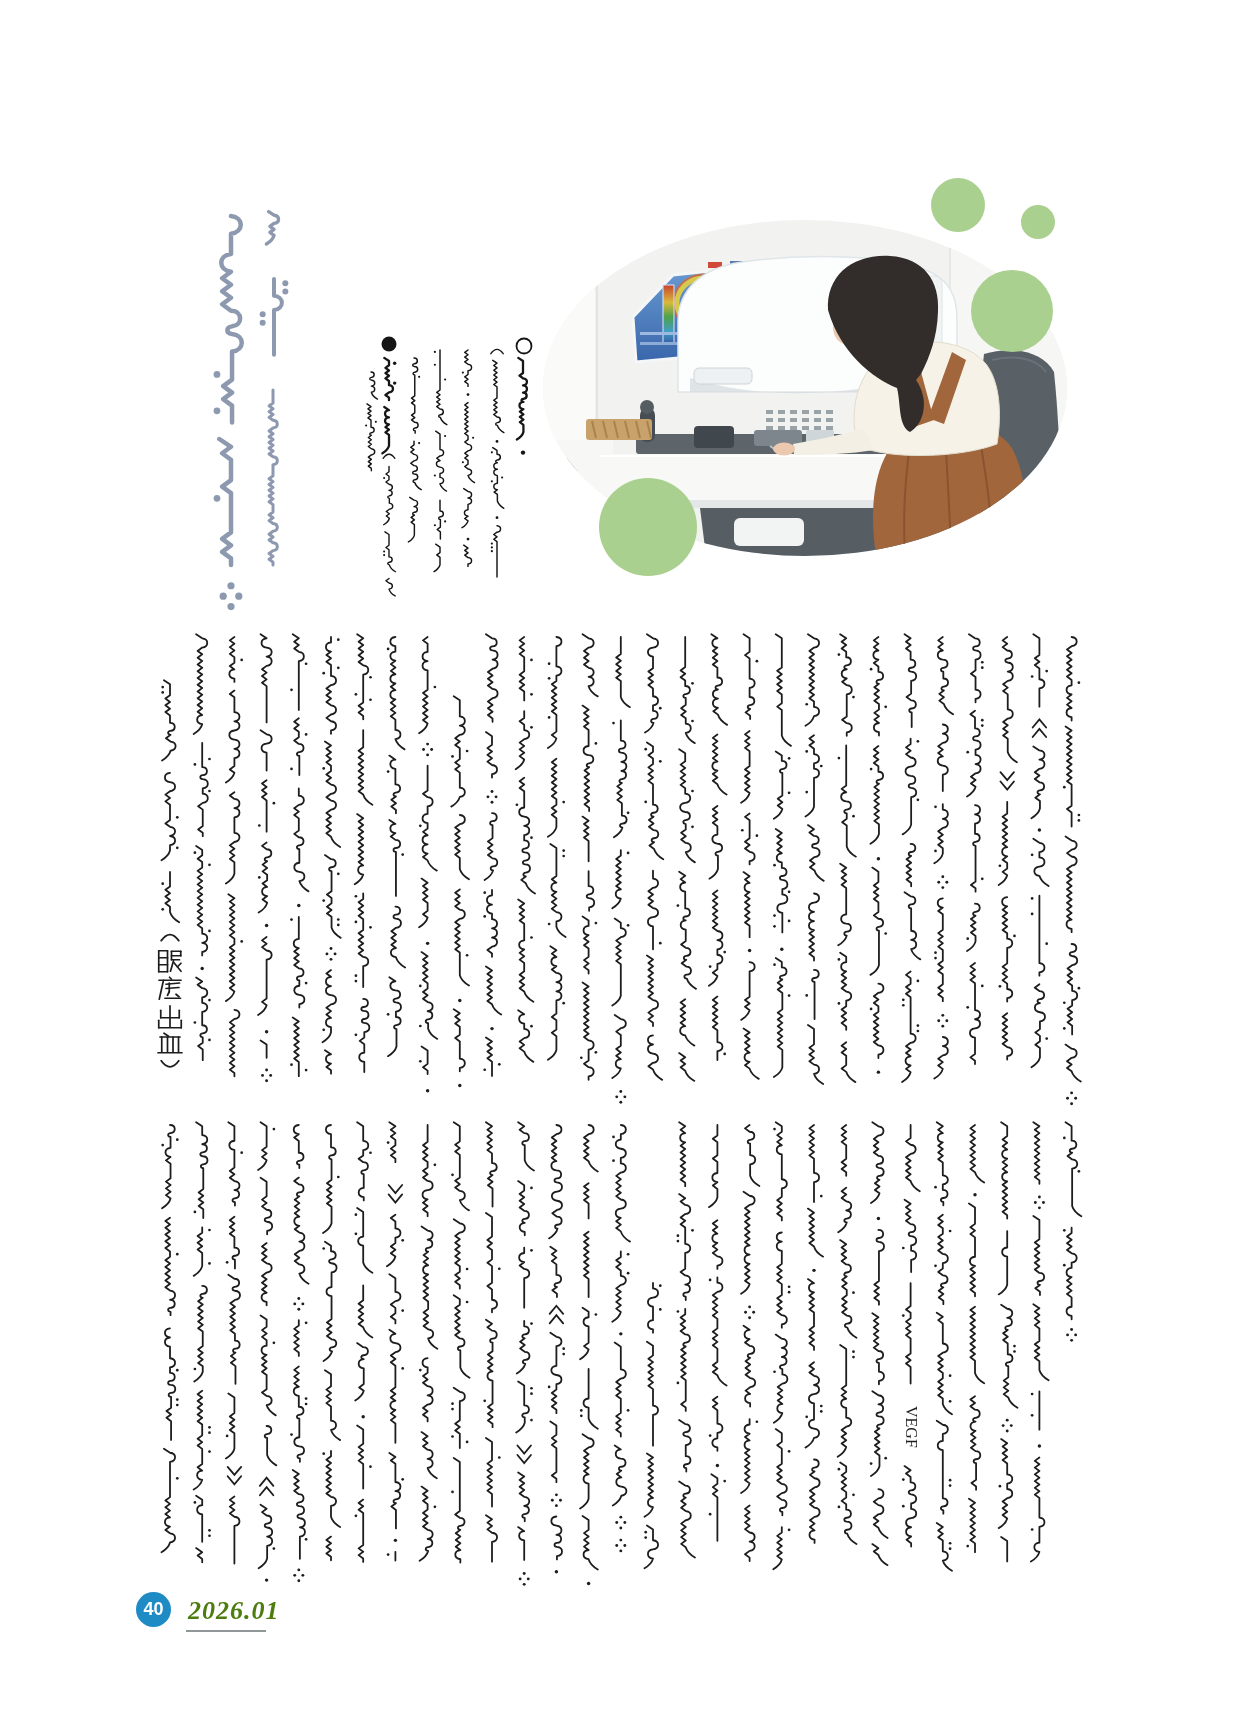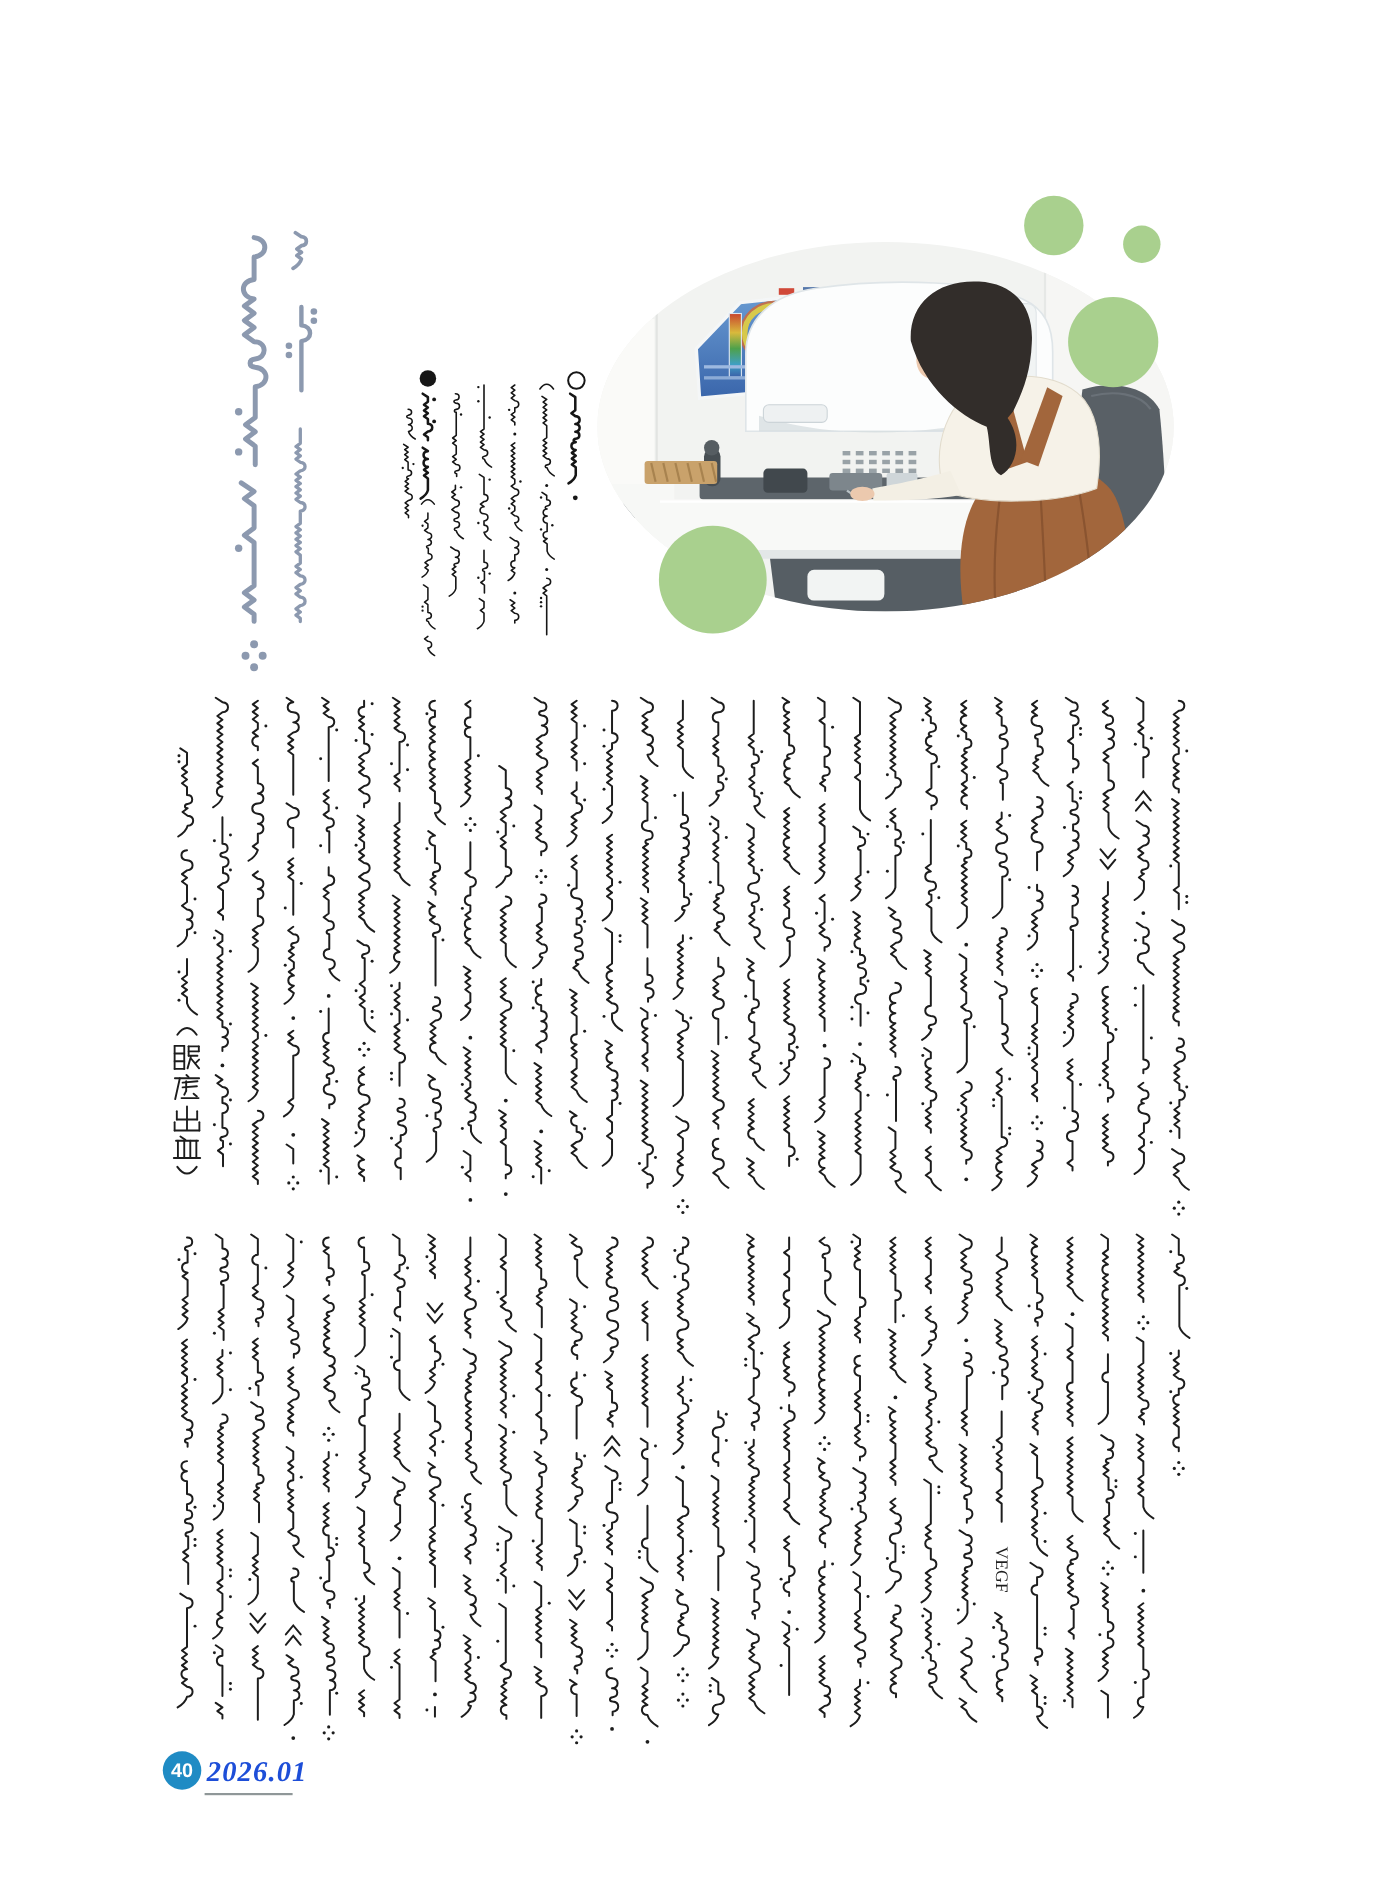--- a/index.html
+++ b/index.html
@@ -1,20 +1,20 @@
 <!DOCTYPE html>
 <html><head>
 <meta charset="utf-8">
 <style>
   html,body{margin:0;padding:0;background:#ffffff;}
   .page{position:relative;width:1257px;height:1718px;background:#ffffff;overflow:hidden;
         font-family:"Liberation Sans",sans-serif;}
   #art{position:absolute;left:0;top:0;}
   .footer{position:absolute;left:0;top:0;width:1257px;height:1718px;pointer-events:none;}
-  .page-badge{position:absolute;left:148px;top:1592px;width:35px;height:35px;border-radius:50%;
+  .page-badge{position:absolute;left:136px;top:1592px;width:35px;height:35px;border-radius:50%;
         display:flex;align-items:center;justify-content:center;color:#ffffff;
         font-weight:bold;font-size:18px;font-family:"Liberation Sans",sans-serif;}
   .issue{position:absolute;left:188px;top:1596px;font-family:"Liberation Serif",serif;
         font-style:italic;font-weight:bold;font-size:26px;letter-spacing:1px;}
   .issue-underline{position:absolute;left:186px;top:1630px;width:80px;height:2px;}
 </style>
 </head>
 <body>
 
 <div class="page">
@@ -686,16 +686,16 @@
         <circle cx="1067.5500000000002" cy="1334.9225031904693" r="1.4400000000000002" fill="#1d1d1d"></circle>
         <circle cx="1075.65" cy="1334.9225031904693" r="1.4400000000000002" fill="#1d1d1d"></circle>
         <circle cx="1071.6000000000001" cy="1340.3225031904694" r="1.4400000000000002" fill="#1d1d1d"></circle>
       </g>
     </svg>
 
   <div class="footer">
     <div class="page-badge" style="background: rgb(31, 139, 196);">
       <span>40</span>
     </div>
-    <div class="issue" style="color: #1d4ed8;">2026.01</div>
+    <div class="issue" style="color: #4d7c0f;">2026.01</div>
     <div class="issue-underline" style="background: rgb(143, 151, 152);"></div>
   </div>
 </div>
 
 </body></html>

